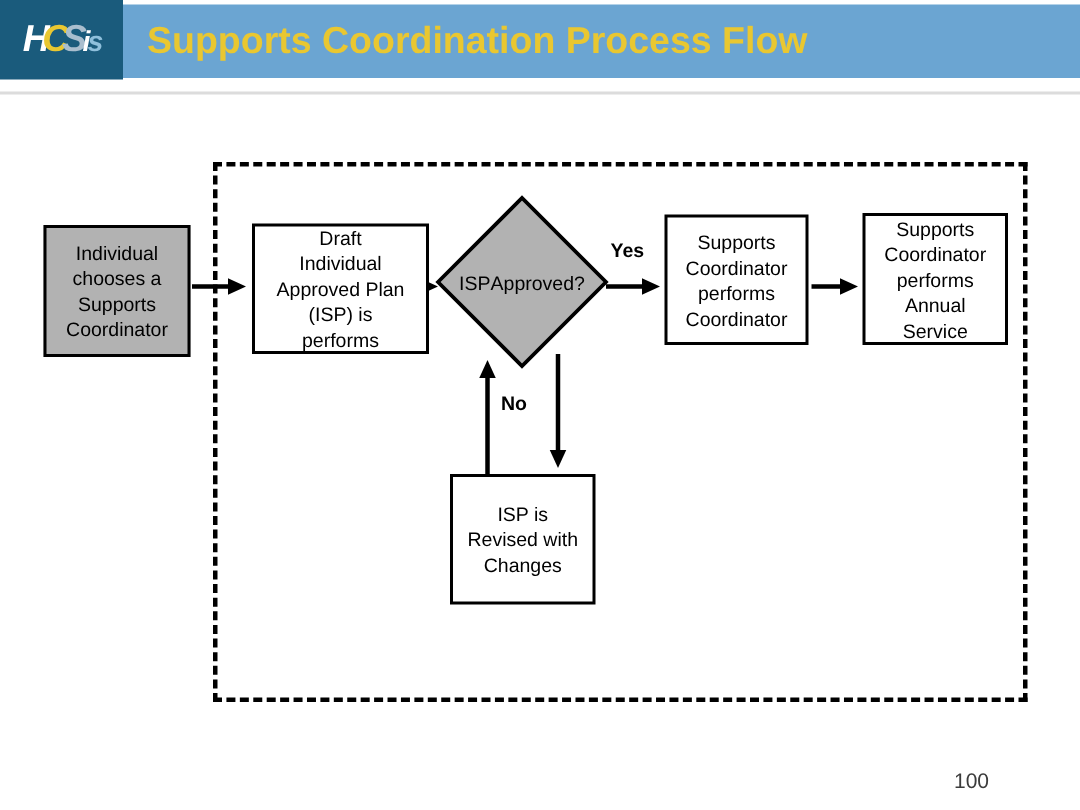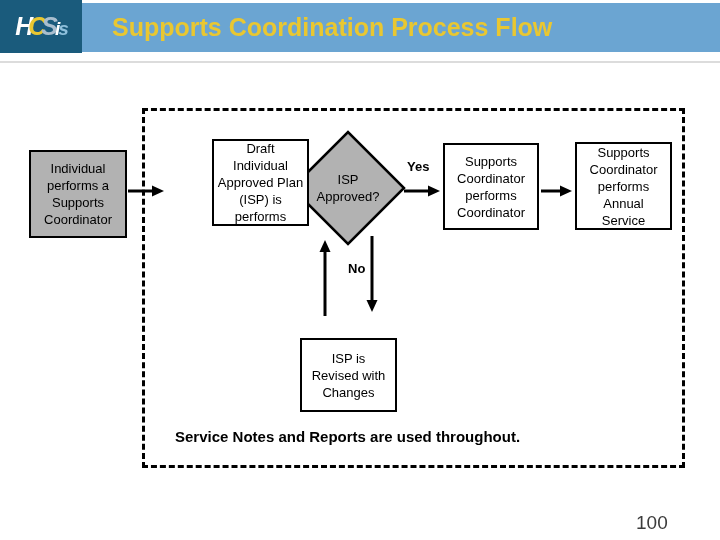--- a/index.html
+++ b/index.html
@@ -11,45 +11,45 @@
   .logo-box{position:absolute;left:0;top:0;width:82px;height:53px;background:#1A5B7C;
     display:flex;align-items:center;justify-content:center;}
   .logo{font-weight:bold;font-style:italic;font-size:25px;letter-spacing:-2px;line-height:1;}
   .logo .l0{color:#ffffff;}
   .logo .l1{color:#E9C731;margin-left:-3px;}
   .logo .l2{color:#A9BECE;margin-left:-3px;}
   .logo .l3{color:#ffffff;font-size:19px;margin-left:-1px;}
   .logo .l4{color:#8FC0DC;font-size:19px;}
   .title-bar{position:absolute;left:82px;top:3px;width:638px;height:49px;background:#6BA5D2;
     display:flex;align-items:center;}
-  .title-bar .title{color:#E9C731;font-weight:bold;font-size:25px;padding-left:30px;white-space:nowrap;}
+  .title-bar .title{color:#E9C731;font-weight:bold;font-size:25px;padding-left:16px;white-space:nowrap;}
   .header-rule{position:absolute;left:0;top:61px;width:720px;height:2px;background:#dcdcdc;}
   
   .dashed-frame{position:absolute;left:142px;top:108px;width:543px;height:360px;
     border:3px dashed #000;box-sizing:border-box;z-index:1;}
   svg.connectors{position:absolute;left:0;top:0;z-index:2;}
   .node{position:absolute;box-sizing:border-box;border:2px solid #000;background:#fff;
     display:flex;align-items:center;justify-content:center;text-align:center;
     font-size:13px;line-height:17px;z-index:3;}
   .node span{display:block;}
   .node.gray{background:#B2B2B2;}
   .node-choose{left:29px;top:150px;width:98px;height:88px;}
-  .node-draft{left:168px;top:139px;width:97px;height:87px;margin-left:44px;}
+  .node-draft{left:168px;top:149px;width:118px;height:87px;}
   .node-monitoring{left:443px;top:143px;width:96px;height:87px;}
   .node-annual{left:575px;top:142px;width:97px;height:88px;}
-  .node-revise{left:300px;top:316px;width:97px;height:74px;margin-top:22px;}
+  .node-revise{left:300px;top:316px;width:97px;height:87px;}
   .diamond-label{position:absolute;left:300px;top:161px;width:96px;height:54px;
-    display:flex;flex-direction:column;align-items:center;justify-content:center;
+    display:flex;align-items:center;justify-content:center;
     text-align:center;font-size:13px;line-height:17px;z-index:3;}
   .branch-label{position:absolute;font-weight:bold;font-size:13px;z-index:3;}
   .label-yes{left:407px;top:159px;}
-  .label-no{left:348px;top:261px;text-align:right;}
+  .label-no{left:334px;top:261px;text-align:right;}
   .footer-note{position:absolute;left:175px;top:428px;font-weight:bold;font-size:15px;
     white-space:nowrap;z-index:3;}
-  .page-number{position:absolute;left:636px;top:512px;font-size:19px;color:#3c3c3c;z-index:3;}
+  .page-number{position:absolute;left:636px;top:512px;font-size:14px;color:#3c3c3c;z-index:3;}
 </style>
 </head>
 <body>
 
 <div class="slide">
 
   <div class="logo-box">
     <div class="logo"><span class="l0">H</span><span class="l1">C</span><span class="l2">S</span><span class="l3">i</span><span class="l4">s</span></div>
   </div>
   <div class="title-bar">
@@ -78,21 +78,21 @@
     <line x1="372" y1="236" x2="372" y2="301" stroke="#000" stroke-width="3"></line>
     <polygon points="366.5,300 372,312 377.5,300" fill="#000"></polygon>
 
     <line x1="325" y1="316" x2="325" y2="251" stroke="#000" stroke-width="3"></line>
     <polygon points="319.5,252 325,240 330.5,252" fill="#000"></polygon>
   </svg>
 
   <div class="node gray node-choose">
     <div>
       <span>Individual</span>
-      <span>performs a</span>
+      <span>chooses a</span>
       <span>Supports</span>
       <span>Coordinator</span>
     </div>
   </div>
 
   <div class="node node-draft">
     <div>
       <span>Draft</span>
       <span>Individual</span>
       <span>Approved Plan</span>
@@ -129,16 +129,15 @@
     <div>
       <span>ISP is</span>
       <span>Revised with</span>
       <span>Changes</span>
     </div>
   </div>
 
   <div class="branch-label label-yes">Yes</div>
   <div class="branch-label label-no">No</div>
 
-  <div class="footer-note">Service Notes and Reports are used throughout.</div>
   <div class="page-number">100</div>
 
 </div>
 
 </body></html>

